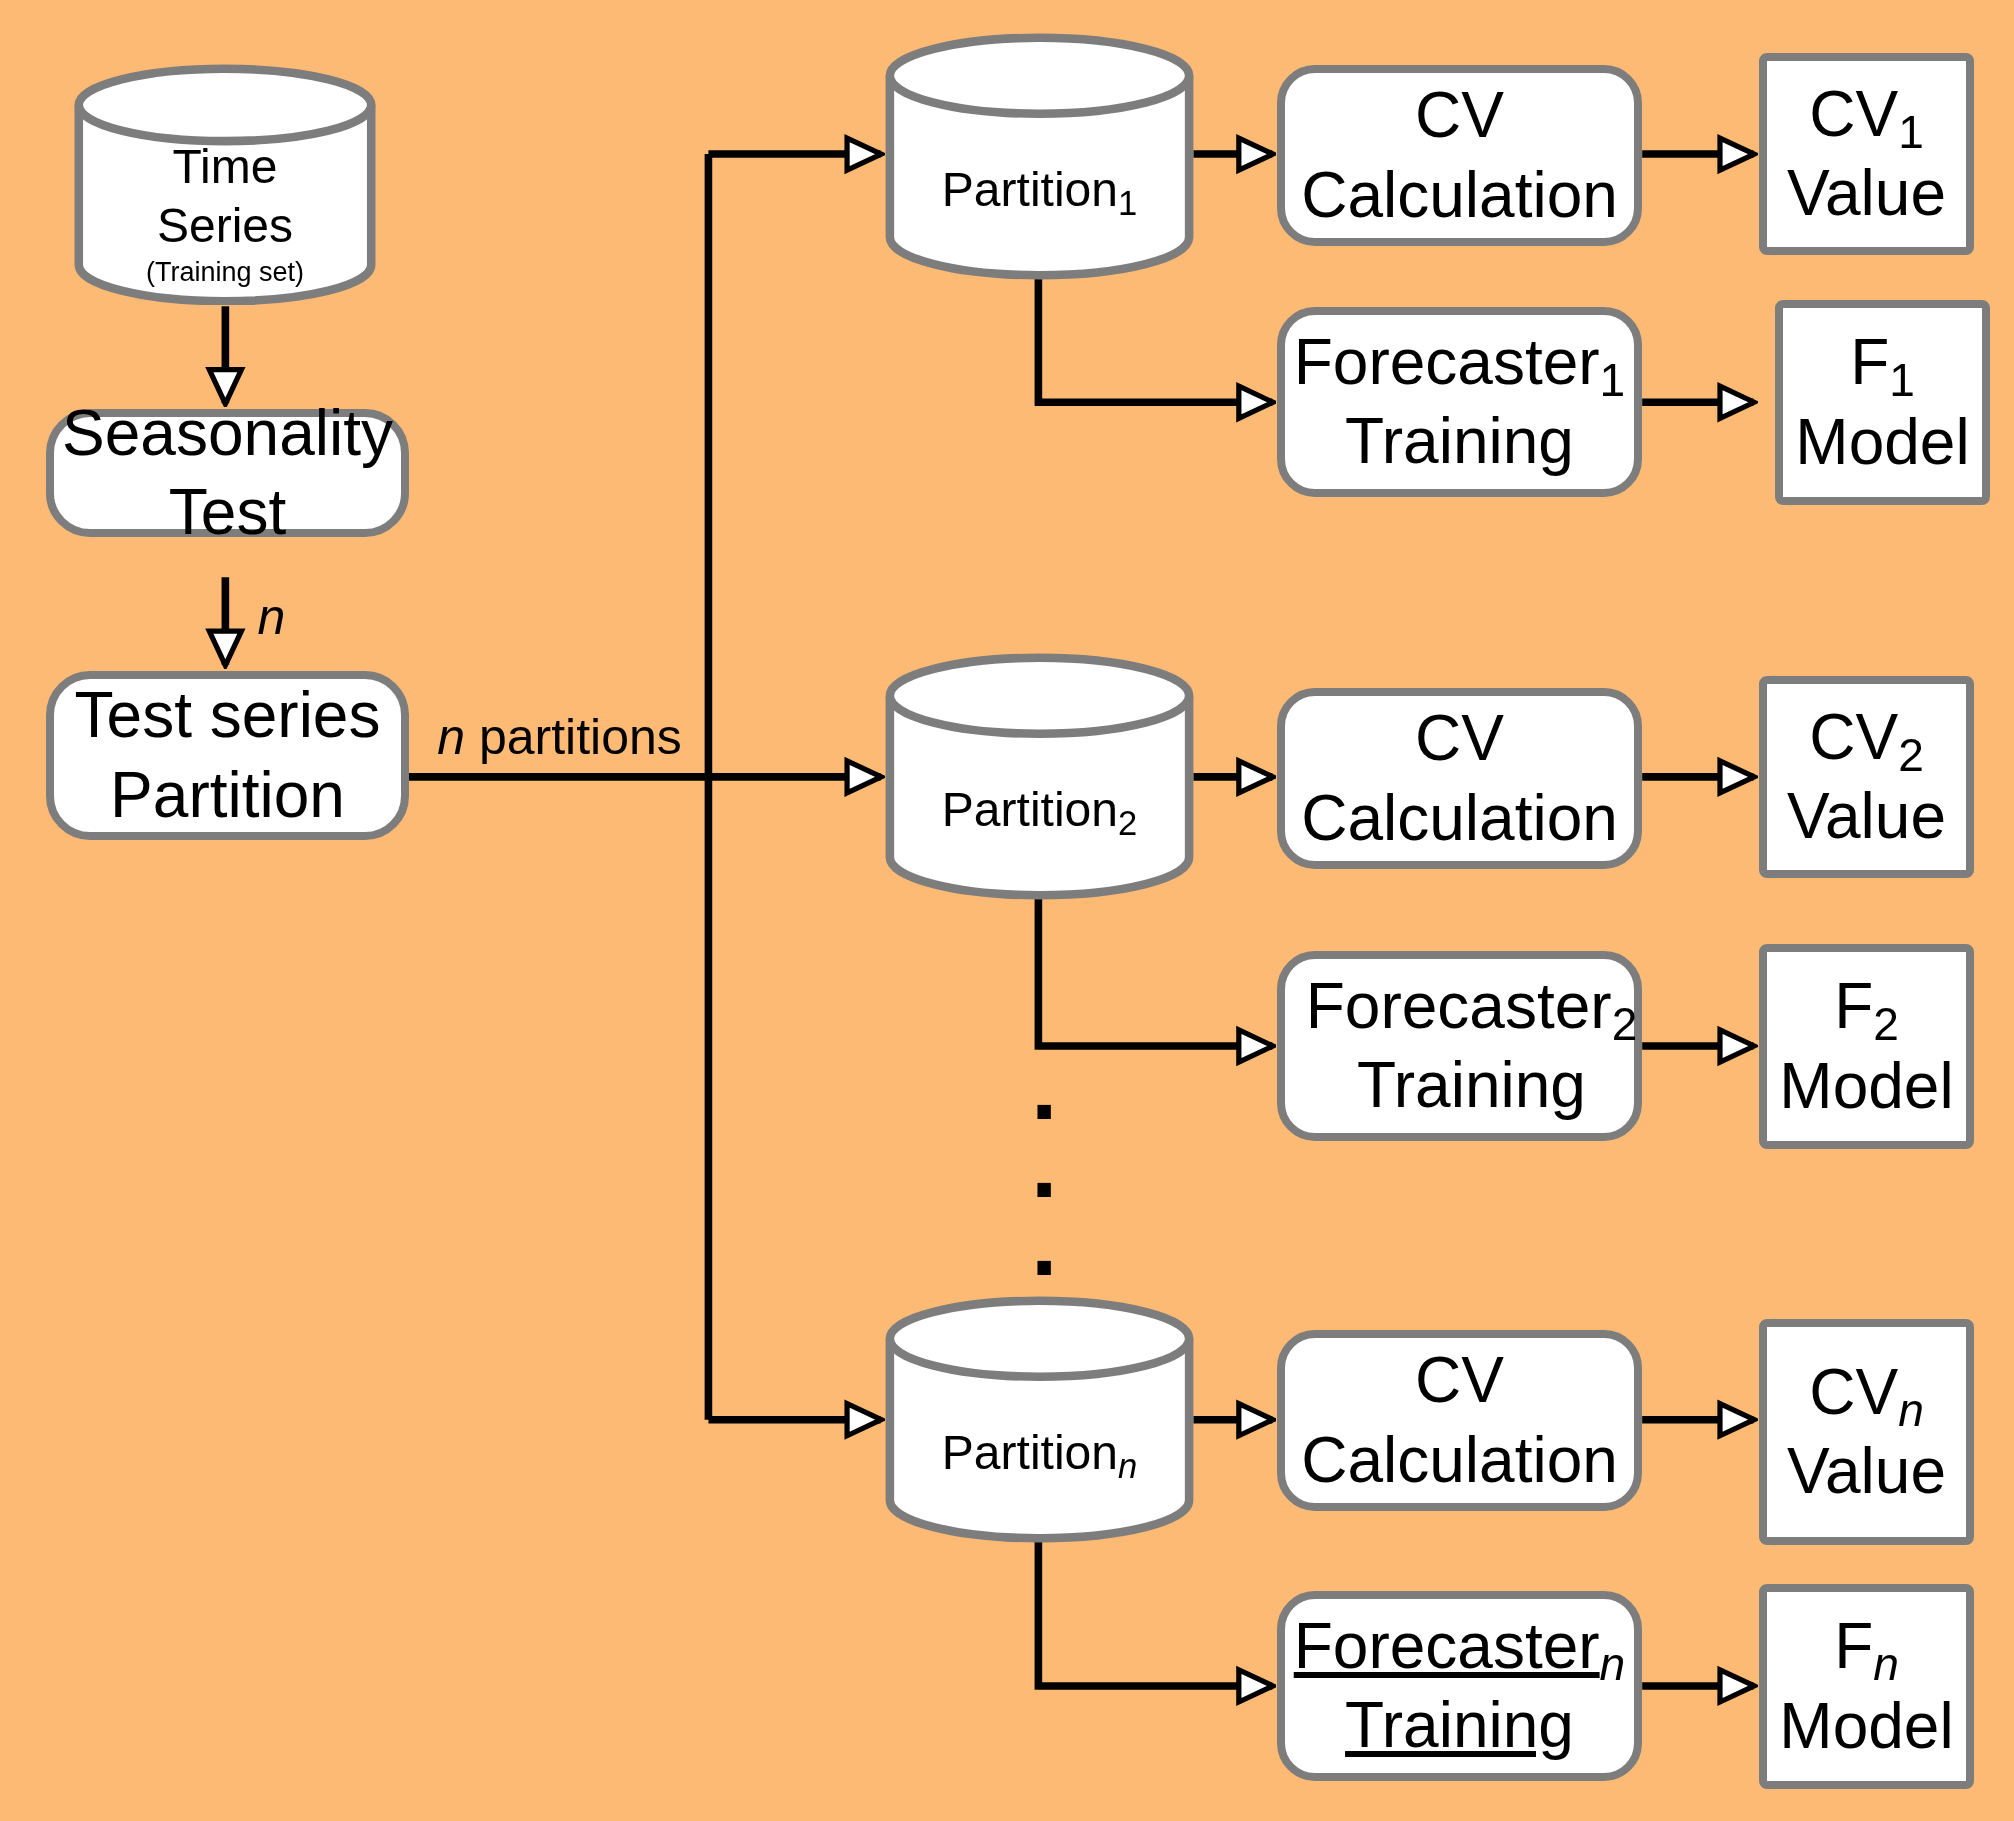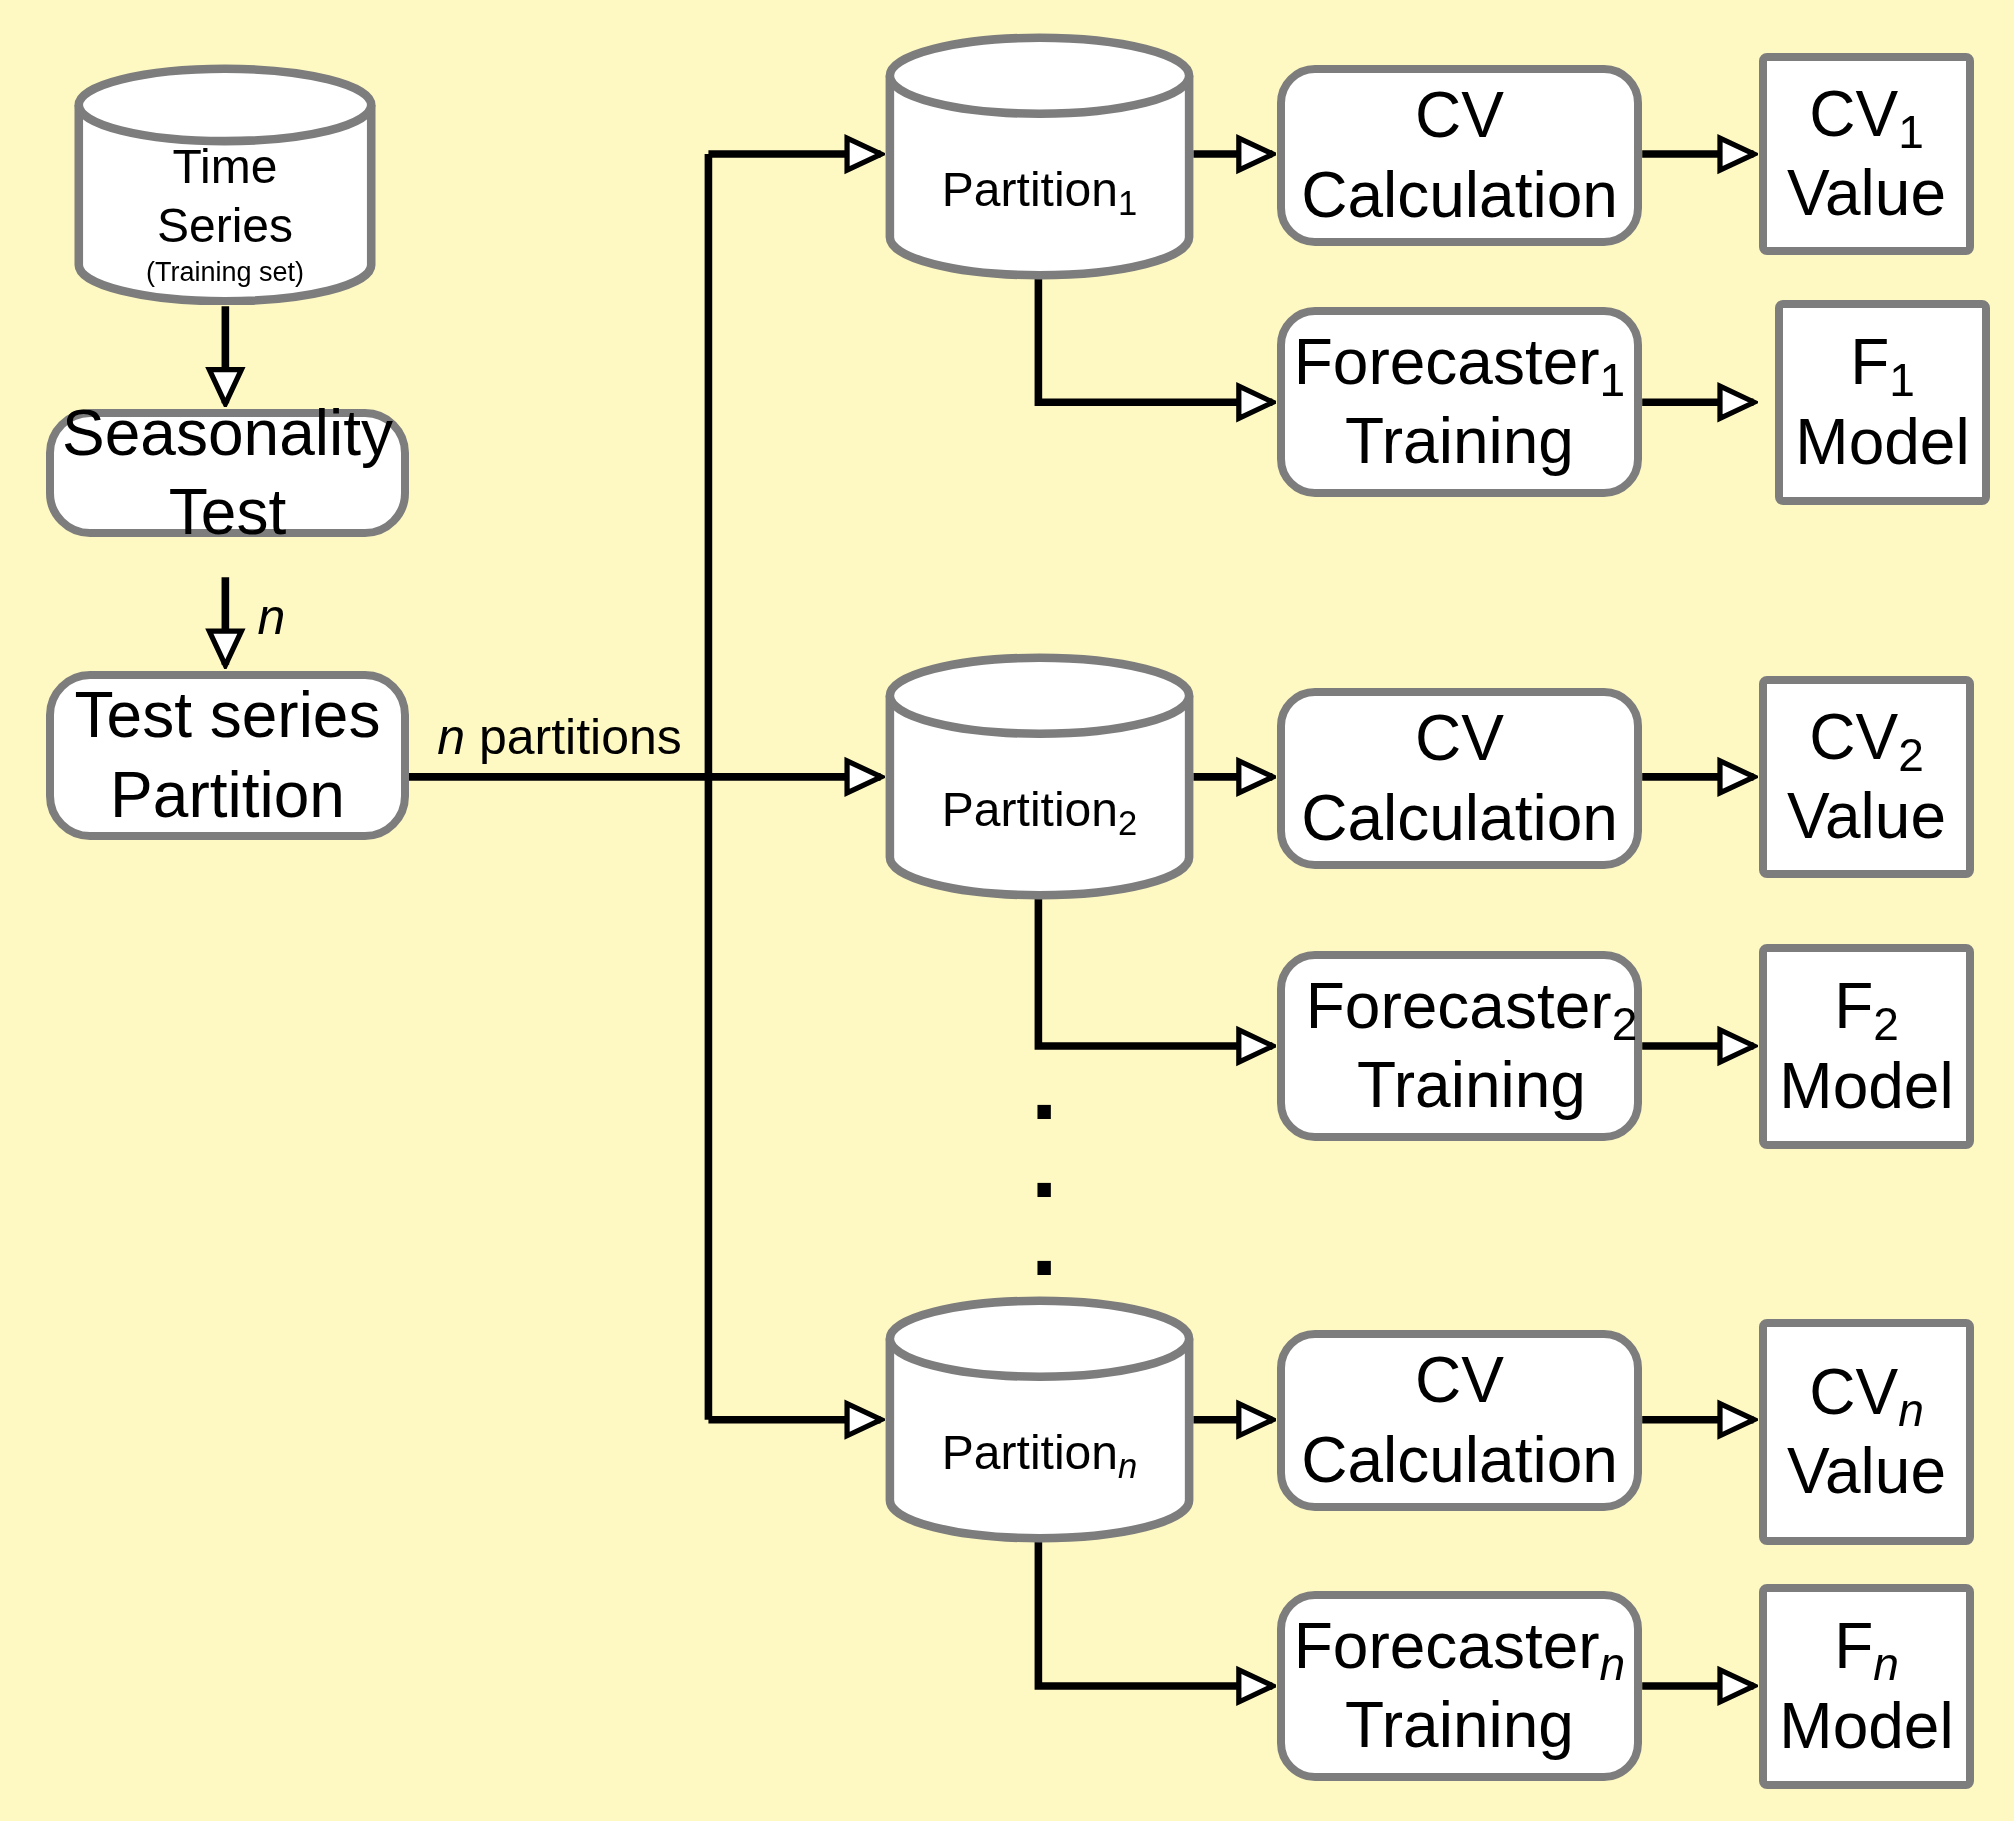--- a/index.html
+++ b/index.html
@@ -1,17 +1,17 @@
 <!DOCTYPE html>
 <html style="font-size:15px"><head>
 <meta charset="utf-8">
 <style>
   html,body{margin:0;padding:0;background:#ffffff;}
   .canvas{
-    position:relative;width:2014px;height:1821px;background:#fef9c3;
+    position:relative;width:2014px;height:1821px;background:#fdba74;
     font-family:"Liberation Sans", sans-serif;color:#000;overflow:hidden;
   }
   .connectors{position:absolute;left:0;top:0;z-index:1;}
   .node{position:absolute;z-index:2;box-sizing:border-box;}
   .box{
     background:#ffffff;border:8.6px solid #7d7d7d;border-radius:38px;
     display:flex;align-items:center;justify-content:center;text-align:center;
   }
   .box.small{border-radius:8px;}
   .lbl{font-size:64px;line-height:1.24;}
@@ -200,21 +200,21 @@
     </div>
   </div>
 
   <div class="node box small row-n" style="left:1759px;top:1319px;width:215px;height:226px;">
     <div class="lbl">
       <span class="ln"><span>CV</span><span class="sub">n</span></span>
       <span class="ln">Value</span>
     </div>
   </div>
 
-  <div class="node box row-n" style="left:1277px;top:1591px;width:365px;height:190px;">
+  <div class="node box row-n" style="left:1277px;top:1591px;width:365px;height:190px;text-decoration:underline;">
     <div class="lbl">
       <span class="ln"><span>Forecaster</span><span class="sub">n</span></span>
       <span class="ln">Training</span>
     </div>
   </div>
 
   <div class="node box small row-n" style="left:1759px;top:1584px;width:215px;height:205px;">
     <div class="lbl">
       <span class="ln"><span>F</span><span class="sub">n</span></span>
       <span class="ln">Model</span>

